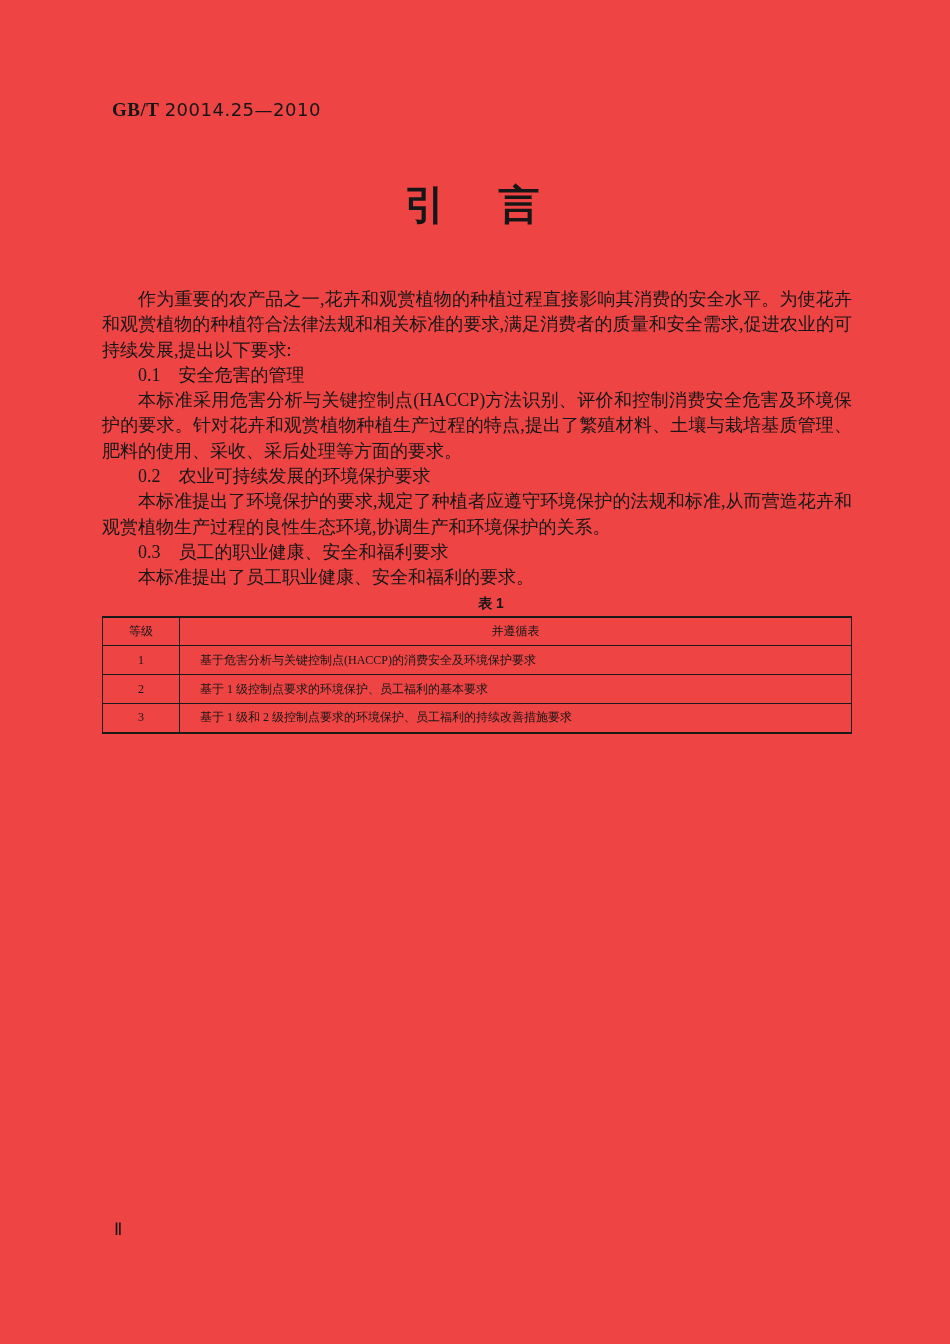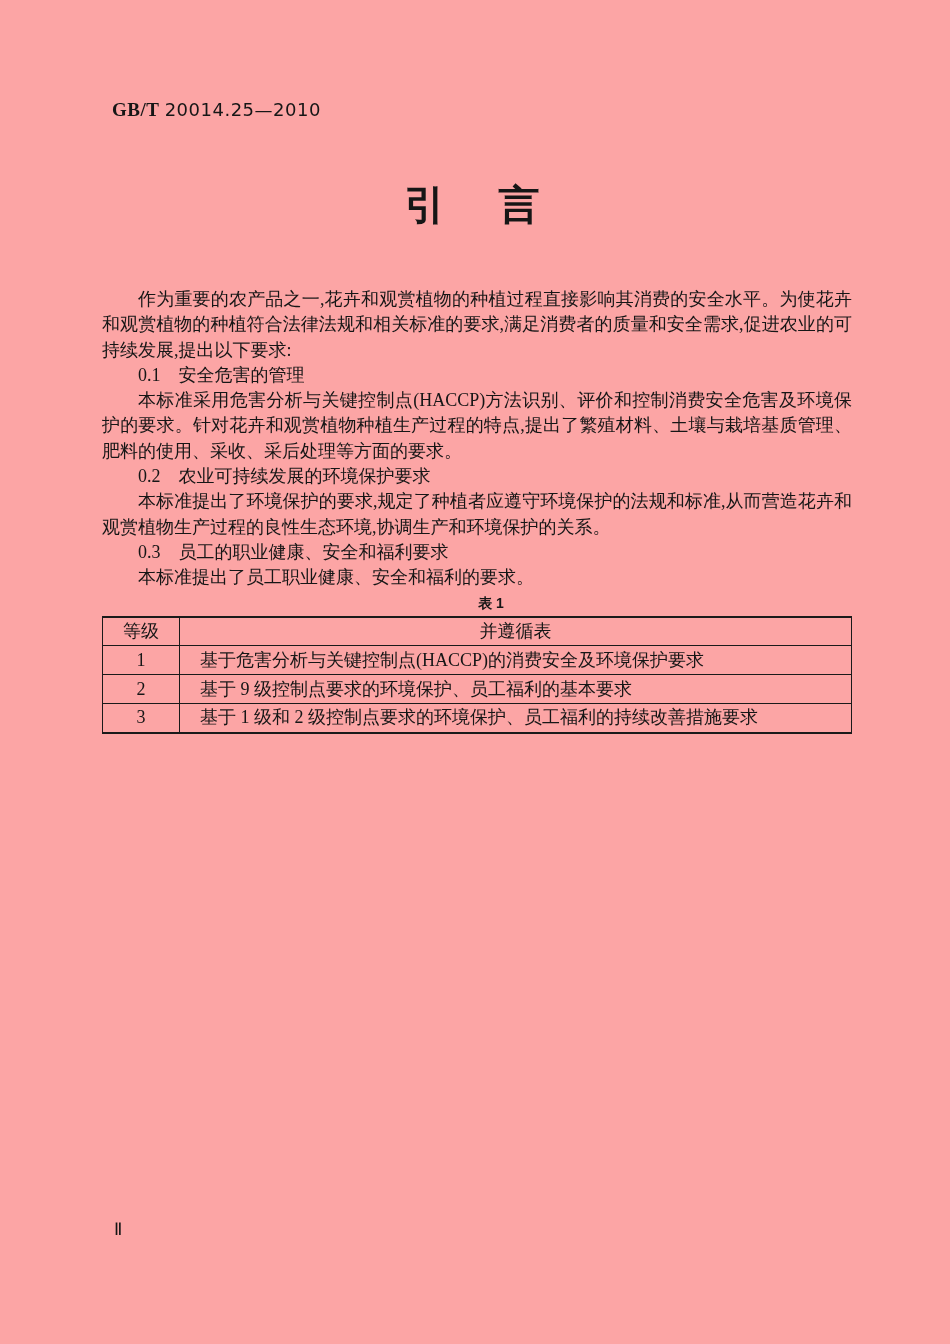--- a/index.html
+++ b/index.html
@@ -7,21 +7,21 @@
   body {
     width: 950px;
     height: 1344px;
     position: relative;
     font-family: "Liberation Serif", serif;
     color: #161616;
   }
   .page {
     position: absolute;
     inset: 0;
-    background: #fca5a5;
+    background: #ef4444;
   }
   .doc-code {
     position: absolute;
     top: 99px;
     left: 112px;
     font-size: 19px;
     letter-spacing: 0.5px;
     white-space: nowrap;
   }
   .doc-code .code-prefix {
@@ -68,21 +68,21 @@
     font-weight: bold;
     font-size: 14px;
   }
   table.rule-table {
     width: 750px;
     border-collapse: collapse;
     border-top: 2.5px solid #1a1a1a;
     border-bottom: 2.5px solid #1a1a1a;
     border-left: 1px solid #1a1a1a;
     border-right: 1px solid #1a1a1a;
-    font-size: 18px;
+    font-size: 12px;
     table-layout: fixed;
     border-radius: 21px;
   }
   table.rule-table th,
   table.rule-table td {
     border: 1px solid #1a1a1a;
     height: 29px;
     font-weight: normal;
     vertical-align: middle;
   }
@@ -126,21 +126,21 @@
           <th class="col-desc-header">并遵循表</th>
         </tr>
       </thead>
       <tbody>
         <tr>
           <td class="col-level">1</td>
           <td class="col-desc">基于危害分析与关键控制点(HACCP)的消费安全及环境保护要求</td>
         </tr>
         <tr>
           <td class="col-level">2</td>
-          <td class="col-desc">基于 9 级控制点要求的环境保护、员工福利的基本要求</td>
+          <td class="col-desc">基于 1 级控制点要求的环境保护、员工福利的基本要求</td>
         </tr>
         <tr>
           <td class="col-level">3</td>
           <td class="col-desc">基于 1 级和 2 级控制点要求的环境保护、员工福利的持续改善措施要求</td>
         </tr>
       </tbody>
     </table>
   </div>
 
   <div class="page-number">Ⅱ</div>

